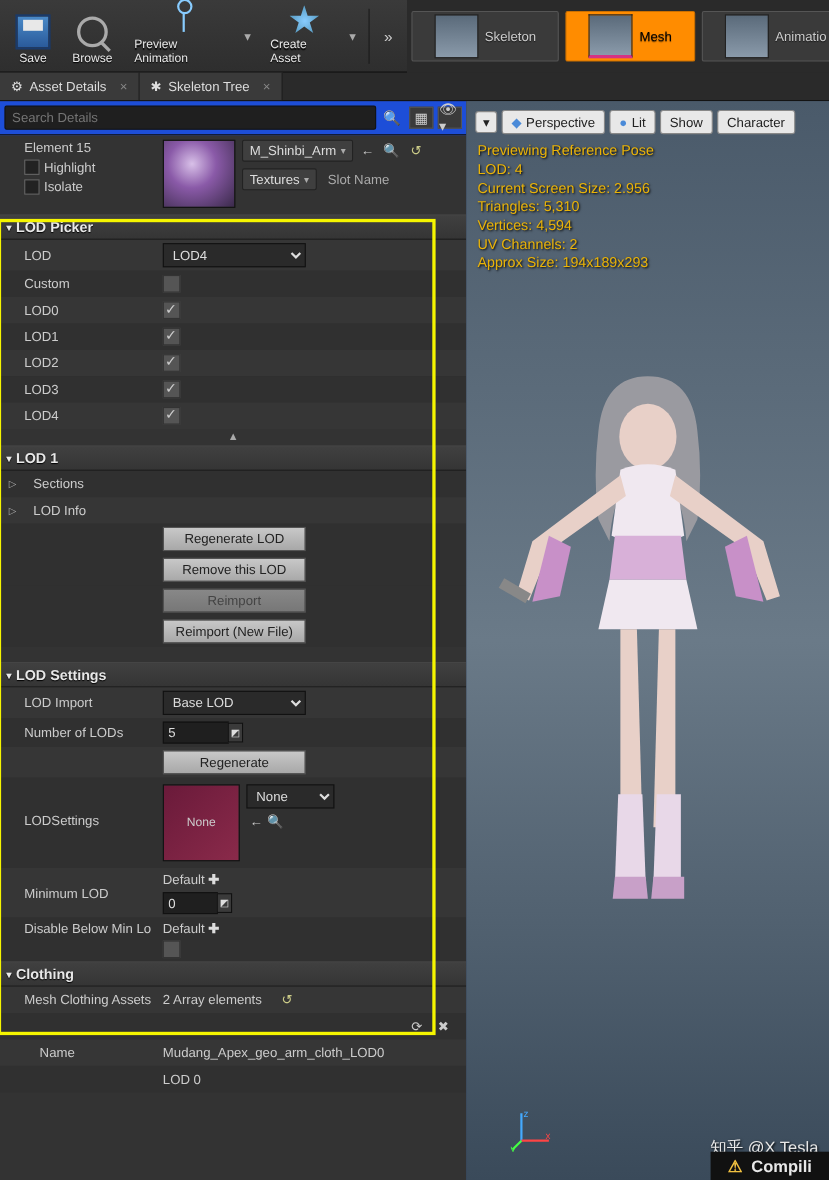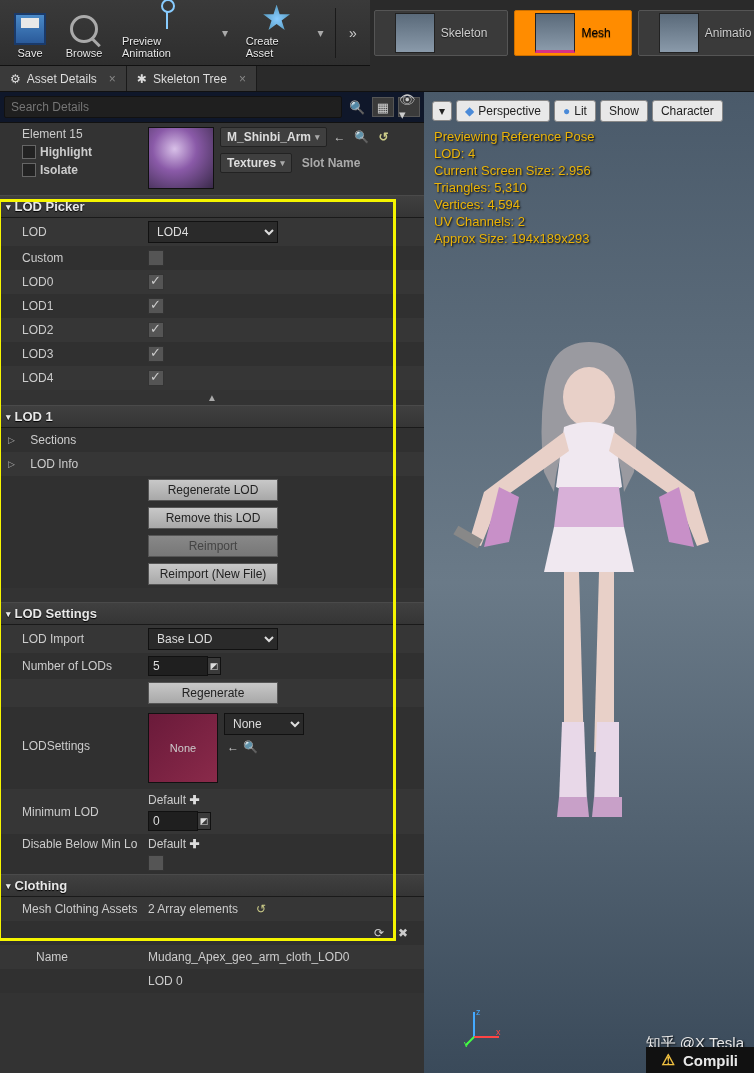--- a/index.html
+++ b/index.html
@@ -22,39 +22,39 @@
 .mode-btn.mesh .thumb { border-bottom: 3px solid #d63384; }
 .mode-btn span { font-size: 12px; text-shadow: 0 1px 1px rgba(0,0,0,.6); }
 
 
 .tabs { display: flex; background: #2a2a2a; height: 26px; border-bottom: 1px solid #111; }
 .tab { display: flex; align-items: center; gap: 6px; padding: 0 10px; background: #3a3a3a; border-right: 1px solid #1a1a1a; font-size: 12px; color: #ddd; }
 .tab .x { color: #888; margin-left: 6px; }
 
 
 .main { display: flex; height: calc(1073px - 66px - 26px); }
-.left { width: 424px; background: #0f172a; display: flex; flex-direction: column; position: relative; }
+.left { width: 424px; background: #1d4ed8; display: flex; flex-direction: column; position: relative; }
 .right { flex: 1; background: #3a4a5a; position: relative; }
 
 
 .searchrow { display: flex; align-items: center; gap: 4px; padding: 4px; border-bottom: 1px solid #111; }
 .searchrow input { flex: 1; background: #1f1f1f; border: 1px solid #111; color: #aaa; padding: 3px 6px; font-size: 12px; border-radius: 2px; }
 .mini-icon { width: 22px; height: 20px; background: #3a3a3a; border: 1px solid #555; display: flex; align-items: center; justify-content: center; color: #ccc; font-size: 13px; }
 
 
 .panel { flex: 1; overflow-y: auto; overflow-x: hidden; background: #333; }
 .panel::-webkit-scrollbar { width: 10px; }
 .panel::-webkit-scrollbar-thumb { background: #555; }
 
 
 .matrow { display: flex; gap: 6px; padding: 4px 6px 6px 22px; align-items: flex-start; }
 .matrow .elcol { width: 120px; display: flex; flex-direction: column; gap: 4px; font-size: 12px; color: #ccc; }
 .matrow .thumbsq { width: 66px; height: 62px; background: radial-gradient(circle at 40% 35%, #d8c0e8 0%, #8a5aa8 40%, #3a2a4a 100%); border: 1px solid #111; }
 .matrow .rightcol { display: flex; flex-direction: column; gap: 6px; }
-.rowline { display: flex; align-items: center; gap: 4px; font-weight: bold; }
+.rowline { display: flex; align-items: center; gap: 4px; }
 .chk { width: 14px; height: 14px; background: #222; border: 1px solid #666; }
 .pill { background: #3f3f3f; border: 1px solid #222; padding: 2px 6px; display: inline-flex; align-items: center; gap: 4px; color: #ddd; font-size: 12px; border-radius: 2px; }
 .pill .caret { font-size: 9px; color: #aaa; }
 .smicon { width: 18px; height: 16px; display: inline-flex; align-items: center; justify-content: center; color: #ccc; }
 
 
 .sechdr { background: linear-gradient(#404040,#353535); padding: 3px 6px; font-weight: bold; color: #e8e8e8; font-size: 13px; display: flex; align-items: center; gap: 4px; text-shadow: 0 1px 1px #000; border-top: 1px solid #4a4a4a; border-bottom: 1px solid #1a1a1a; }
 .sechdr .tri { font-size: 9px; }
 
 

